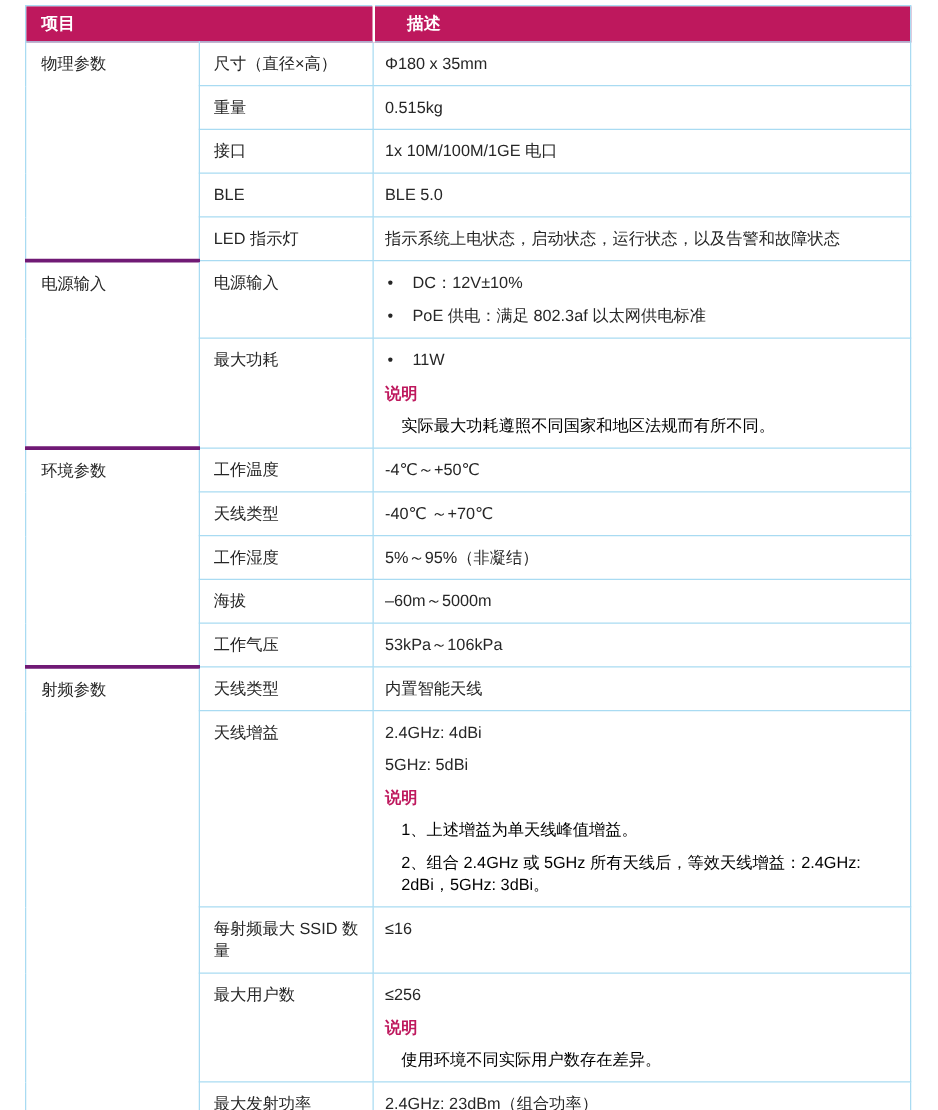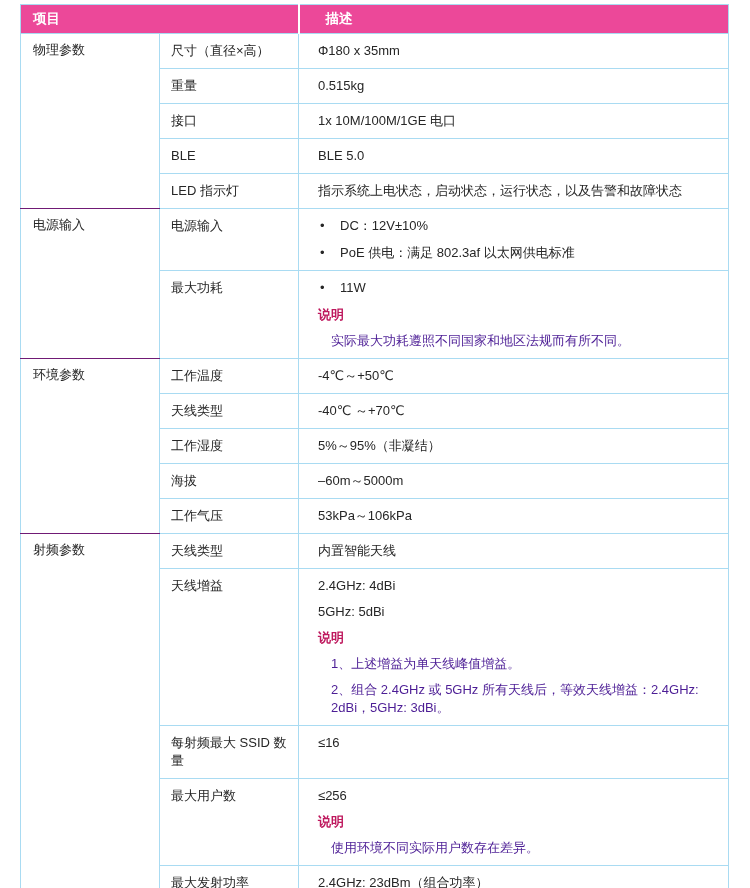--- a/index.html
+++ b/index.html
@@ -16,50 +16,50 @@
     font-size: 13px;
   }
   col.c1 { width: 139px; }
   col.c2 { width: 139px; }
   col.c3 { width: 430px; }
 
   
   table.spec { border: 1px solid #a9dbf2; }
 
   thead th {
-    background: #ec4899;
+    background: #be185d;
     color: #ffffff;
     font-weight: bold;
     font-size: 13.5px;
     text-align: left;
     height: 29px;
     padding: 0 0 0 12px;
     border: none;
   }
   thead th.desc-h { border-left: 2px solid #ffffff; padding-left: 26px; }
 
   tbody td {
     vertical-align: top;
     border: 1px solid #a9dbf2;
     padding: 8px 10px 8px 12px;
     line-height: 18px;
   }
-  td.cat { border-bottom: 1px solid #701a75; font-family: Liberation Mono, monospace; }
+  td.cat { border-bottom: 3px solid #701a75; }
   td.item { padding-left: 11px; }
-  td.desc { padding-left: 19px; }
+  td.desc { padding-left: 9px; }
 
   .line { margin-bottom: 8px; }
   .line:last-child { margin-bottom: 0; }
 
   .bullet-line { display: flex; margin-bottom: 9px; }
   .bullet-line:last-child { margin-bottom: 0; }
   .bullet-dot { width: 22px; flex: 0 0 22px; text-align: left; padding-left: 2px; }
 
   .note-title { font-weight: bold; color: #be185d; }
-  .note-text { color: #4c1d95; padding-left: 13px; }
+  .note-text { color: #000000; padding-left: 13px; }
 
   .min-simple { height: 34px; }
 </style>
 </head>
 <body>
 
 <div class="page">
   <table class="spec">
     <colgroup>
         <col class="c1">

